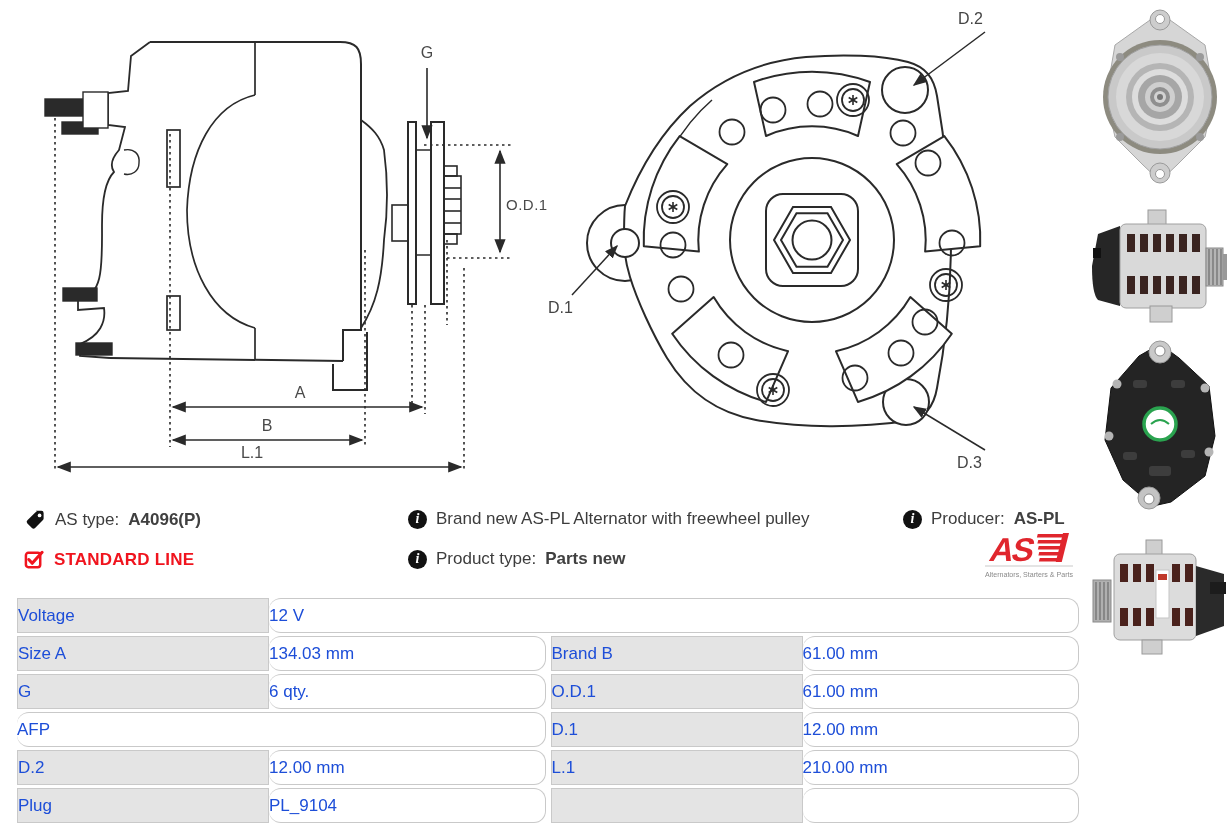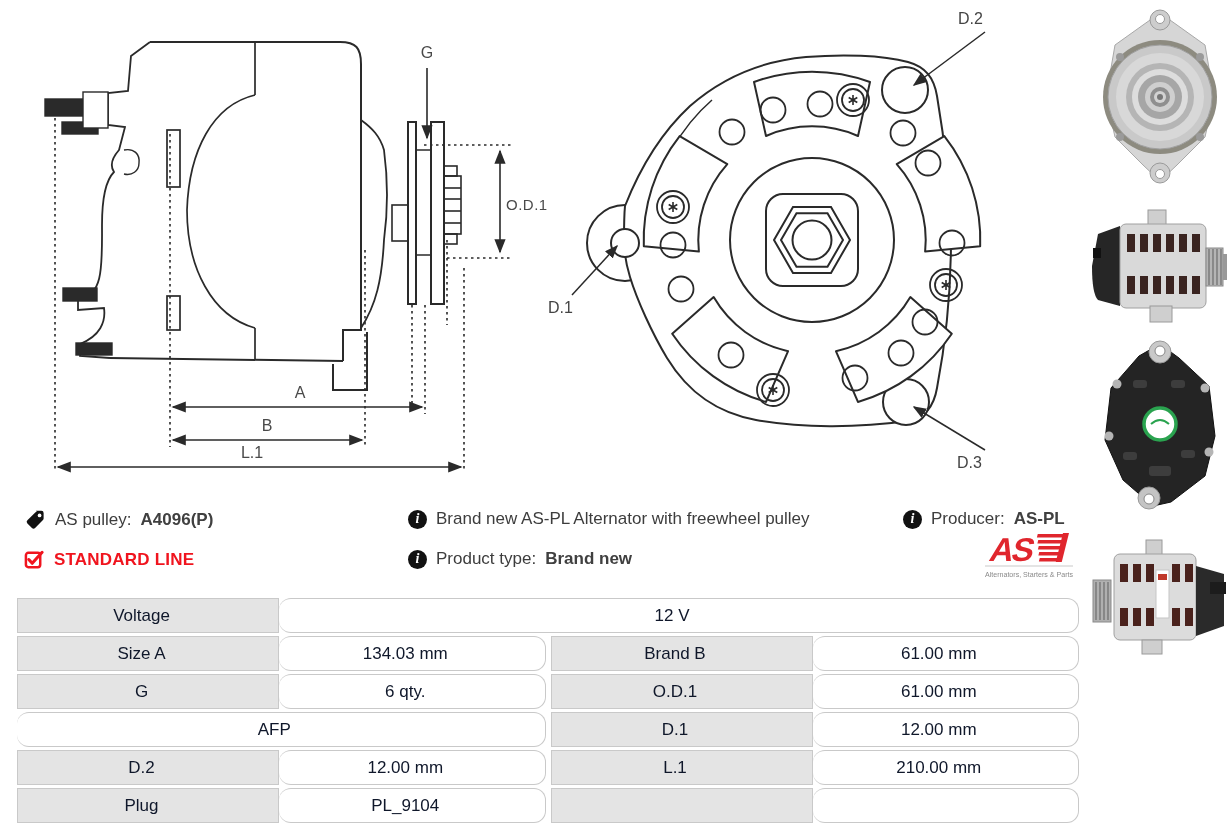--- a/index.html
+++ b/index.html
@@ -24,22 +24,22 @@
   .icon-svg{flex:0 0 auto;display:block;}
 
   
   .as-logo{position:absolute;left:983px;top:533px;width:92px;height:52px;}
 
   
   .specs{position:absolute;left:17px;top:598px;width:1062px;}
   .spec-row{display:flex;gap:5px;margin-bottom:3px;}
   .pair{flex:1;display:flex;}
   .cell{
-    height:33px;line-height:33px;font-size:17px;text-align:center;padding-right:13px;
-    border:1px solid #c9c9c9;color:#0f172a;overflow:hidden;
+    height:33px;line-height:33px;font-size:17px;text-align:left;padding-right:3px;
+    border:1px solid #c9c9c9;color:#1d4ed8;overflow:hidden;
   }
   .cell.lab{background:#e4e4e4;flex:0 0 247px;}
   .cell.val{background:#ffffff;flex:1;border-left:none;border-radius:12px;}
 
   
   .sidebar{position:absolute;left:1085px;top:0;width:146px;height:838px;}
   .photo{position:absolute;}
 </style>
 </head>
 <body>
@@ -215,41 +215,41 @@
       <line x1="985" y1="450" x2="914" y2="407" stroke-width="1.5" marker-end="url(#arr)"></line>
       <text x="957" y="468" font-size="16" fill="#444" stroke="none">D.3</text>
     </g>
   </svg>
 
   <div class="info-item" style="left:24px;top:509px;">
     <svg class="icon-svg" width="22" height="22" viewBox="0 0 24 24">
       <path d="M13,2 h6 a2.4,2.4 0 0 1 2.4,2.4 v6 a2.4,2.4 0 0 1 -0.7,1.7 l-8.6,8.6 a2.4,2.4 0 0 1 -3.4,0 l-5,-5 a2.4,2.4 0 0 1 0,-3.4 l8.6,-8.6 a2.4,2.4 0 0 1 1.7,-0.7 Z" fill="#111"></path>
       <circle cx="17" cy="7" r="2" fill="#fff"></circle>
     </svg>
-    <span>AS pulley:</span>
+    <span>AS type:</span>
     <b>A4096(P)</b>
   </div>
 
   <div class="info-item red-line" style="left:24px;top:549px;">
     <svg class="icon-svg" width="21" height="21" viewBox="0 0 22 22">
       <rect x="2" y="4" width="15" height="15" rx="2.5" fill="none" stroke="#f0141e" stroke-width="2.6"></rect>
       <polyline points="5,11 8.6,15 19,3.5" fill="none" stroke="#f0141e" stroke-width="3.2" stroke-linecap="round" stroke-linejoin="round"></polyline>
     </svg>
     <span>STANDARD LINE</span>
   </div>
 
   <div class="info-item" style="left:408px;top:509px;">
     <span class="info-icon">i</span>
     <span>Brand new AS-PL Alternator with freewheel pulley</span>
   </div>
 
   <div class="info-item" style="left:408px;top:549px;">
     <span class="info-icon">i</span>
     <span>Product type:</span>
-    <b>Brand new</b>
+    <b>Parts new</b>
   </div>
 
   <div class="info-item" style="left:903px;top:509px;">
     <span class="info-icon">i</span>
     <span>Producer:</span>
     <b>AS-PL</b>
   </div>
 
   <div class="as-logo">
     <svg width="92" height="52" viewBox="0 0 92 52">

